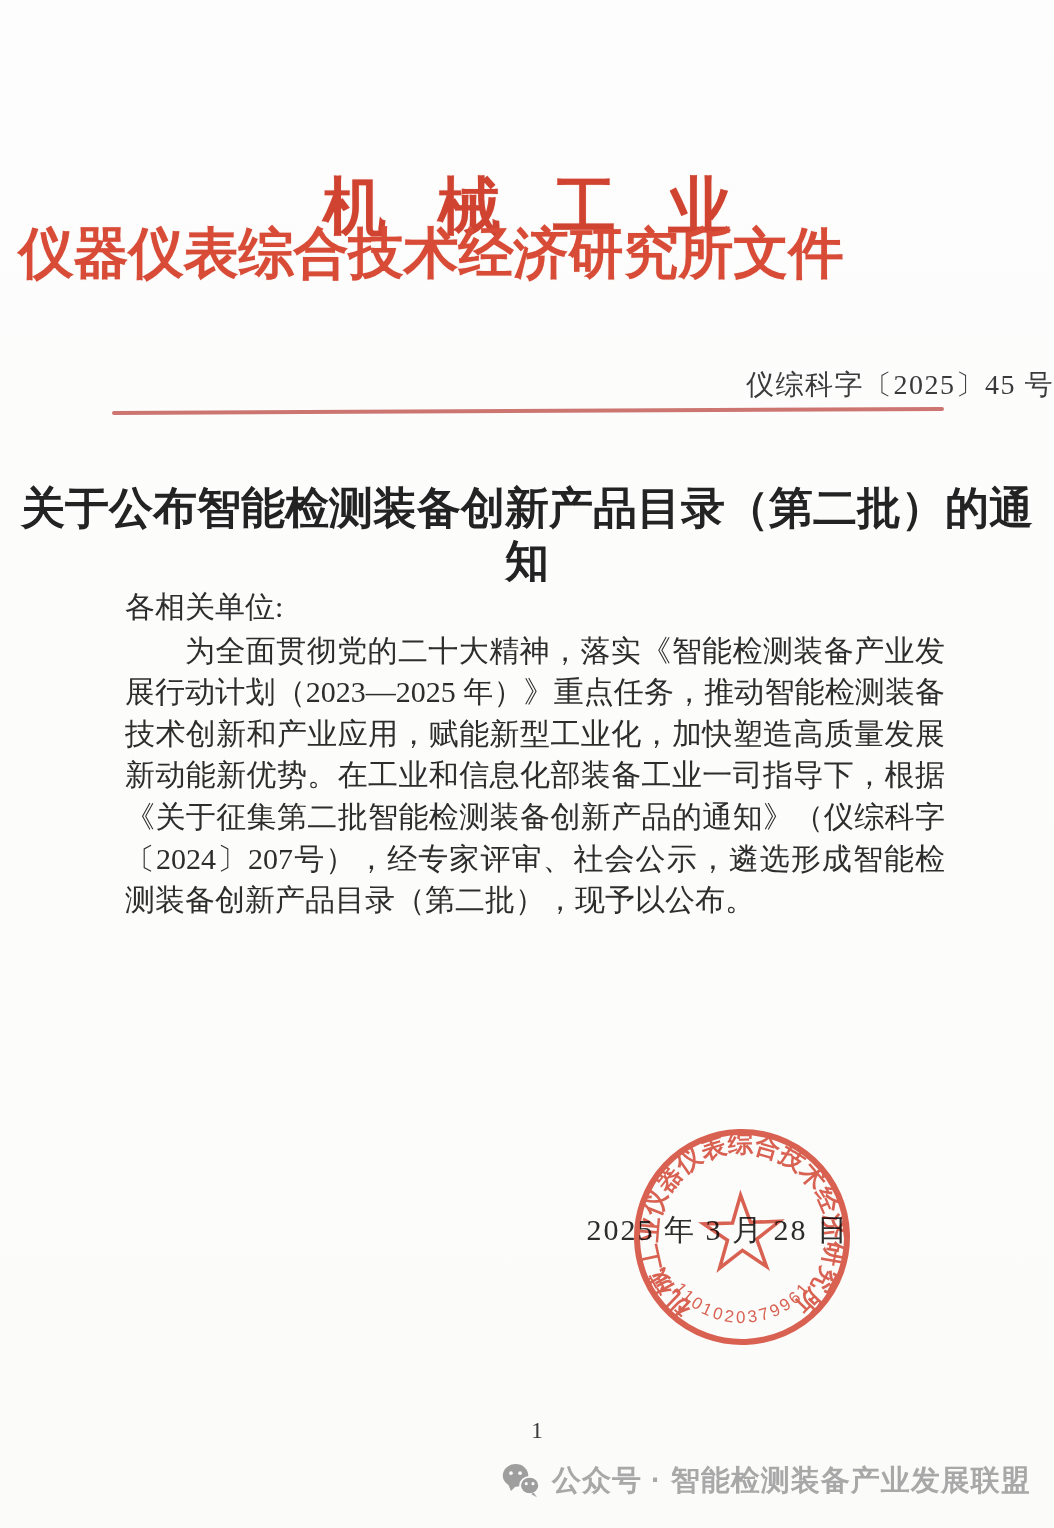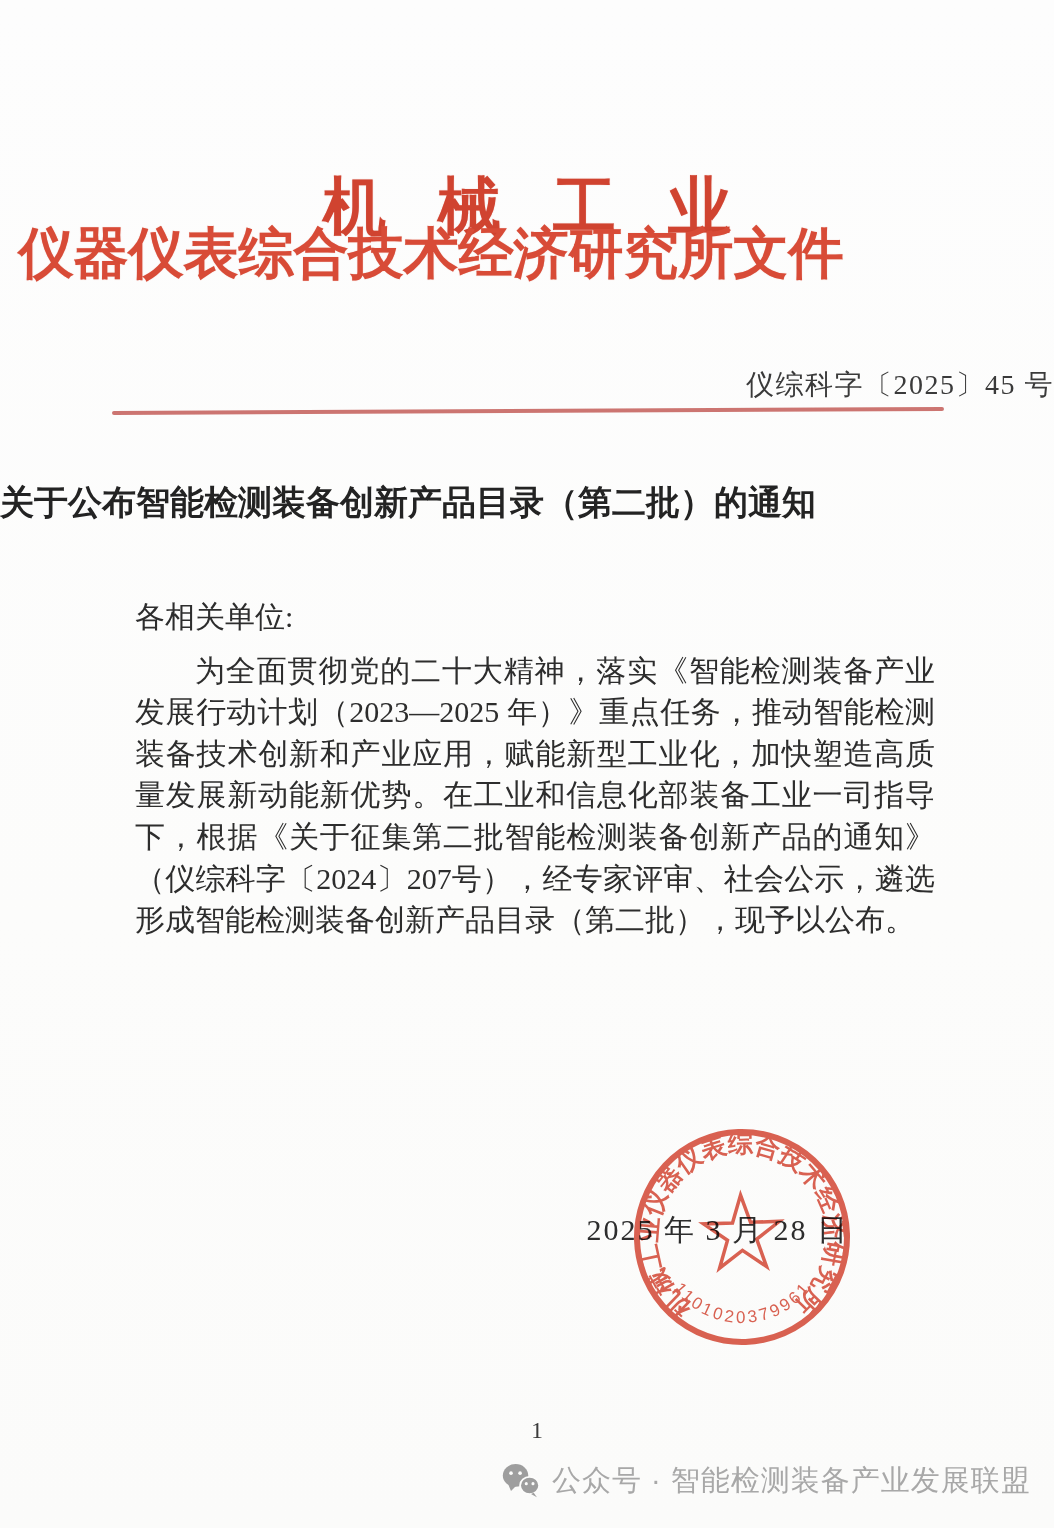--- a/index.html
+++ b/index.html
@@ -35,29 +35,29 @@
   .doc-number{
     top:368px;left:0;width:1054px;text-align:right;
     font-size:28px;color:#3a3a3a;letter-spacing:1.5px;line-height:1.2;
   }
   .red-rule{
     top:409px;left:112px;width:832px;height:4px;
     background:var(--rule-red);transform:rotate(-0.28deg);
     border-radius:2px;opacity:.85;
   }
   .doc-title{
-    top:483px;left:0;width:1054px;
-    font-size:34px;font-weight:bold;color:#232323;line-height:1.2;
+    top:483px;left:0;width:1054px;text-align:center;
+    font-size:44px;font-weight:bold;color:#232323;line-height:1.2;
   }
   .body-block{
     top:584px;left:123px;width:824px;
     font-size:30px;line-height:41.6px;color:var(--ink);
     text-align:justify;
   }
-  .body-block p{margin:12px;text-indent:2em;}
+  .body-block p{margin:2px;text-indent:2em;}
   .body-block .salutation{text-indent:0;}
 
   .sig-line{white-space:nowrap;color:var(--ink);line-height:1.25;}
   .sig-org{top:1189px;right:191px;font-size:30px;}
   .sig-agency{top:1231px;right:114px;font-size:29px;}
   .sig-date{top:1211px;right:205px;font-size:30px;letter-spacing:2px;}
 
   .seal{
     left:607px;top:1102px;width:270px;height:270px;
     mix-blend-mode:multiply;opacity:.82;
@@ -66,20 +66,21 @@
   .seal-stroke{stroke:var(--seal-red);fill:none;}
   .seal-fill{fill:var(--seal-red);}
 
   .page-number{
     top:1416px;left:497px;width:80px;text-align:center;
     font-size:24px;color:#3c3c3c;line-height:1.2;
   }
   .footer{
     top:1461px;left:501px;display:flex;align-items:center;gap:11px;
     color:var(--muted);
+    font-weight:bold;
   }
   .footer-label{
     font-size:29px;letter-spacing:1px;line-height:1.2;
     font-family:"Liberation Sans","DejaVu Sans",sans-serif;
   }
   .wechat-glyph{display:block;}
 </style>
 </head>
 <body>
 

